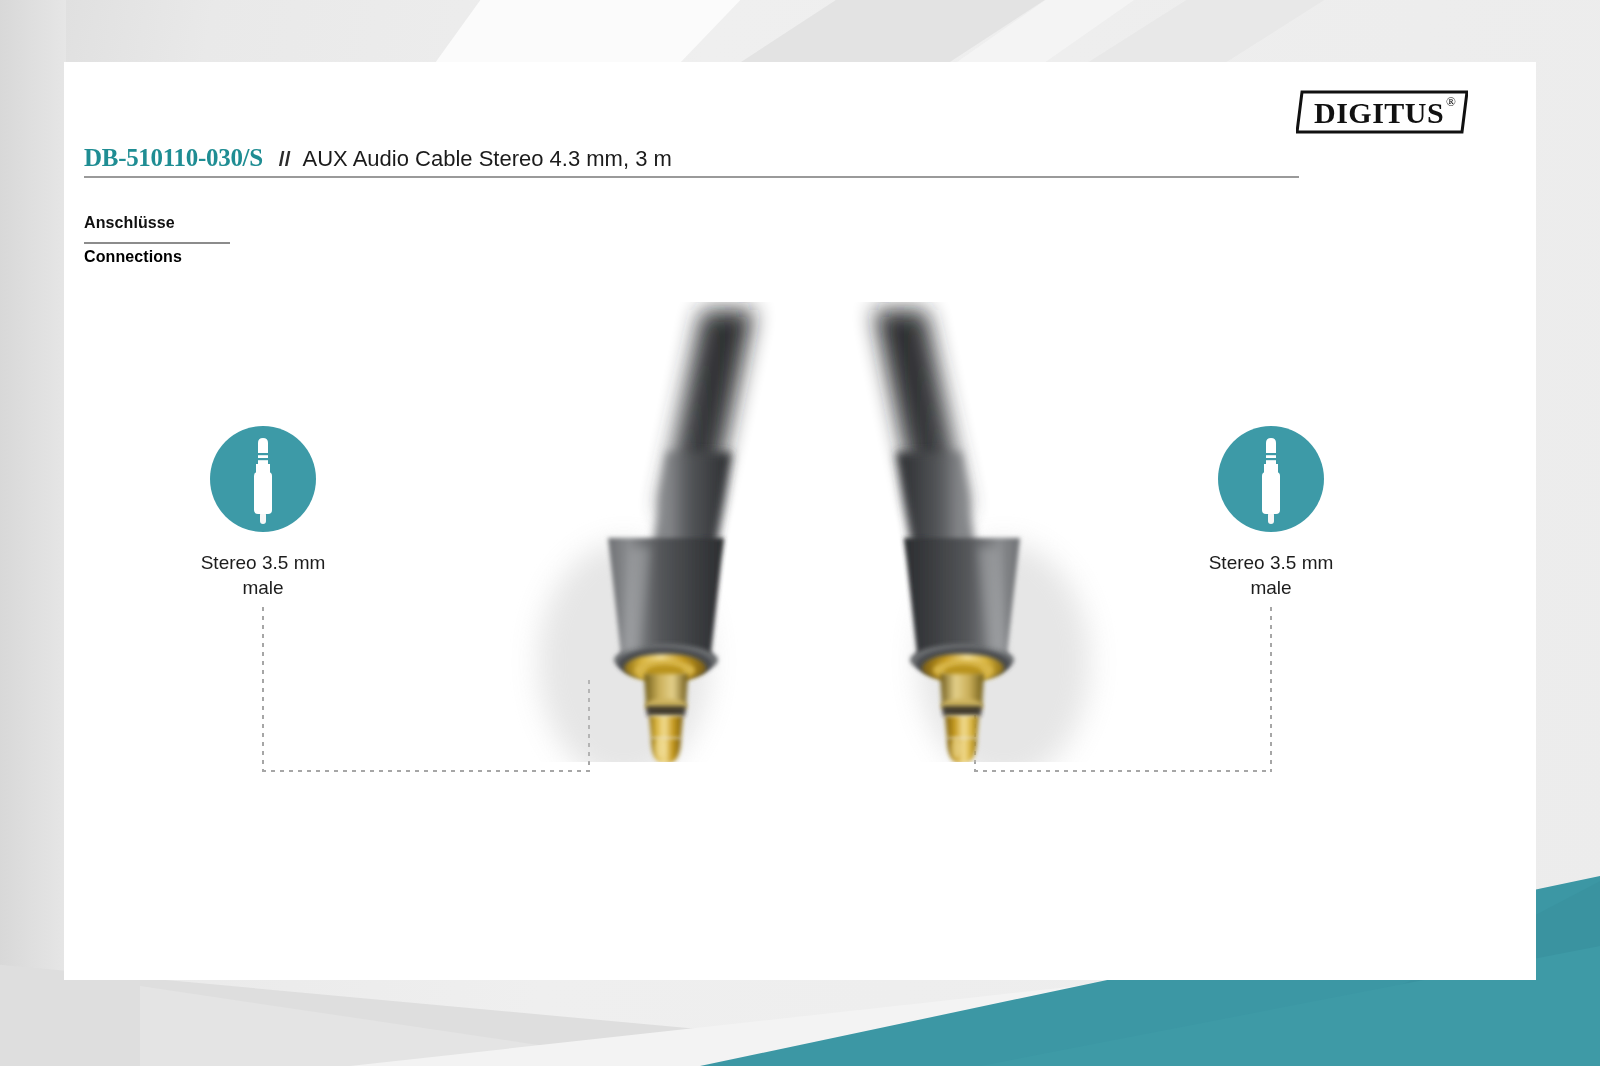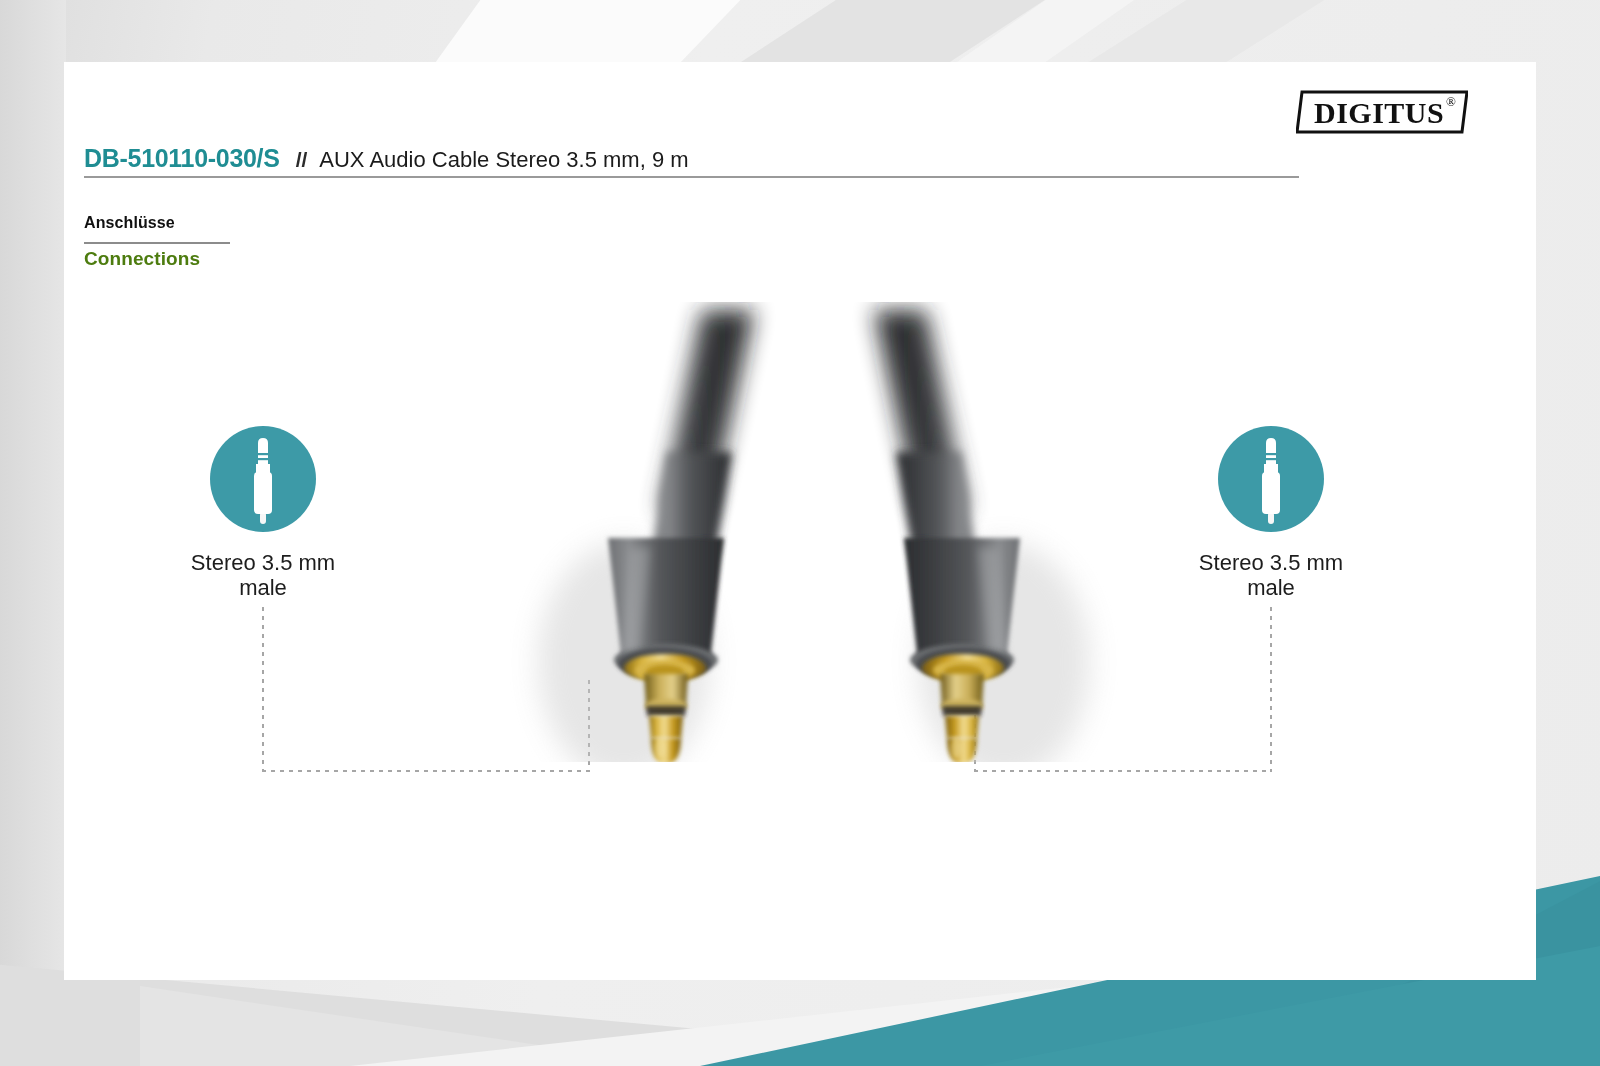--- a/index.html
+++ b/index.html
@@ -117,20 +117,21 @@
     width: 1215px;
     display: flex;
     align-items: baseline;
     white-space: nowrap;
   }
   .sku {
     color: #1f8d93;
     font-size: 25px;
     font-weight: bold;
     letter-spacing: -0.3px;
+    font-family: Liberation Serif, serif;
   }
   .slashes {
     color: #2b2b2b;
     font-size: 21px;
     font-weight: 600;
     margin: 0 12px 0 16px;
   }
   .prod-name {
     color: #1b1b1b;
     font-size: 22px;
@@ -160,23 +161,23 @@
     left: 20px;
     top: 180px;
     width: 146px;
     height: 2px;
     background: #8c8c8c;
   }
   .sec-en {
     position: absolute;
     left: 20px;
     top: 186px;
-    font-size: 19px;
+    font-size: 16px;
     font-weight: bold;
-    color: #4d7c0f;
+    color: #000000;
     letter-spacing: .1px;
   }
 
   
   .badge {
     position: absolute;
     width: 106px;
     height: 106px;
     border-radius: 50%;
     background: #3d9aa7;
@@ -186,21 +187,21 @@
   }
   .badge-left  { left: 146px; top: 364px; }
   .badge-right { left: 1154px; top: 364px; }
 
   .badge svg { display: block; }
 
   .badge-label {
     position: absolute;
     width: 220px;
     text-align: center;
-    font-size: 22px;
+    font-size: 19px;
     line-height: 25px;
     color: #1d1d1d;
   }
   .badge-label .l2 { display: block; text-align: center; }
   .label-left  { left: 89px; top: 488px; }
   .label-right { left: 1097px; top: 488px; }
 
   
   .leader {
     position: absolute;
@@ -273,21 +274,21 @@
       <svg width="172" height="48" viewBox="0 0 172 48" xmlns="http://www.w3.org/2000/svg">
         <polygon points="6,4 171,4 166,44 1,44" fill="#ffffff" stroke="#111111" stroke-width="3"></polygon>
         <text x="18" y="35" font-family="'Liberation Serif', serif" font-size="30" font-weight="bold" fill="#111111" letter-spacing="0.5">DIGITUS</text>
         <text x="150" y="18" font-family="'Liberation Serif', serif" font-size="13" fill="#111111">®</text>
       </svg>
     </div>
 
     <div class="title-row">
       <span class="sku">DB-510110-030/S</span>
       <span class="slashes">//</span>
-      <span class="prod-name">AUX Audio Cable Stereo 3.5 mm, 9 m</span>
+      <span class="prod-name">AUX Audio Cable Stereo 4.3 mm, 3 m</span>
     </div>
     <div class="title-rule"></div>
 
     <div class="sec-de">Anschlüsse</div>
     <div class="sec-de-rule"></div>
     <div class="sec-en">Connections</div>
 
     <div class="badge badge-left">
       <span>
         <svg width="62" height="90" viewBox="0 0 62 90" xmlns="http://www.w3.org/2000/svg">

